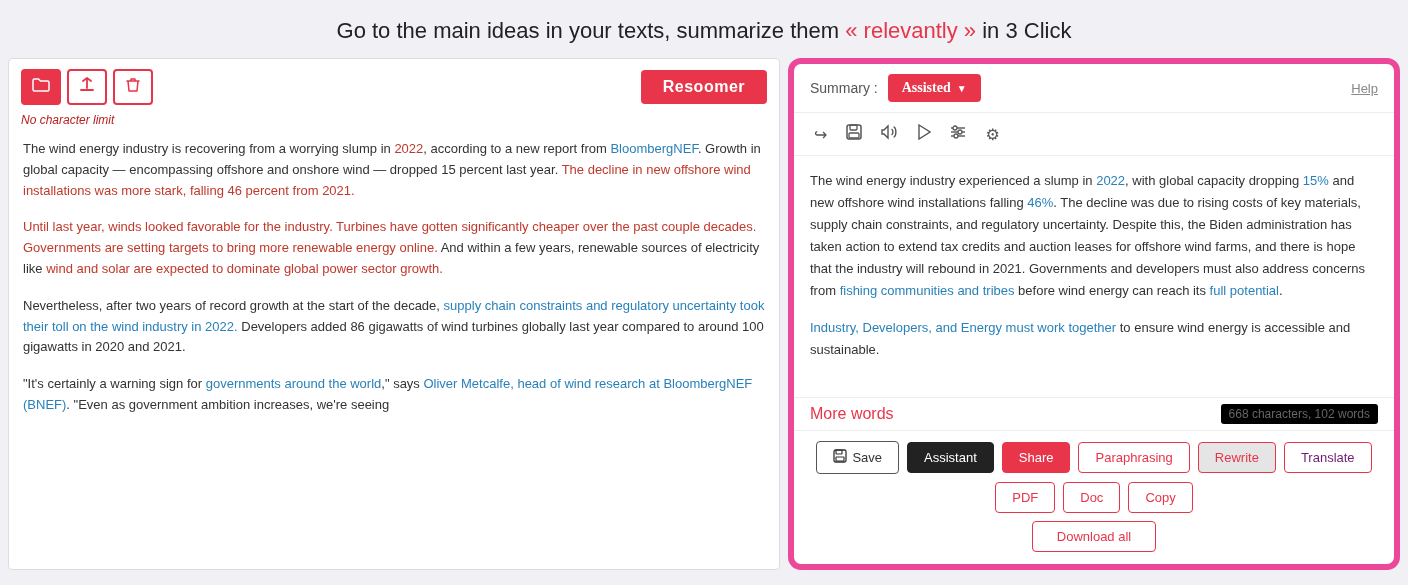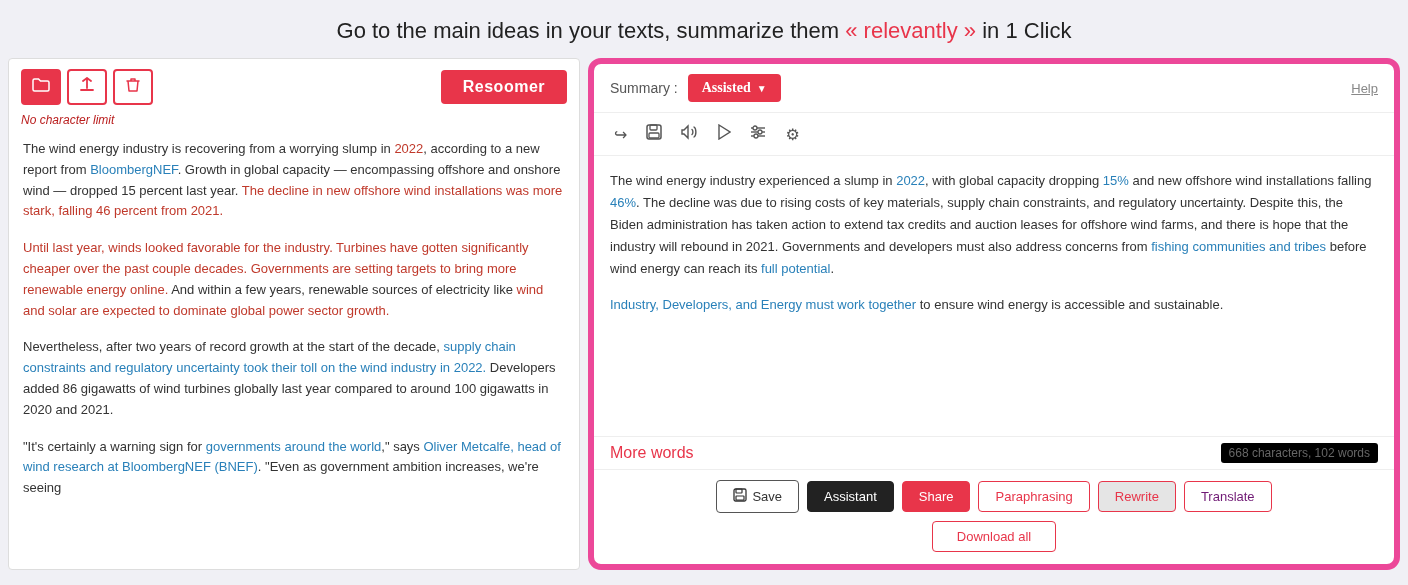--- a/index.html
+++ b/index.html
@@ -29,21 +29,21 @@
       gap: 0;
       padding: 0 8px 8px;
       height: 520px;
     }
 
     
     .left-panel {
       background: #fff;
       border: 1px solid #ddd;
       border-radius: 4px;
-      width: 572px;
+      width: 772px;
       flex-shrink: 0;
       display: flex;
       flex-direction: column;
       padding: 10px 12px;
       margin-right: 8px;
     }
 
     .left-toolbar {
       display: flex;
       align-items: center;
@@ -314,21 +314,21 @@
       display: flex;
       justify-content: center;
     }
   </style>
 </head>
 <body>
 
 <div class="header">
   <span>Go to the main ideas in your texts, summarize them</span>
   <span class="highlight">« relevantly »</span>
-  <span>in 1 Click</span>
+  <span>in 3 Click</span>
 </div>
 
 <div class="main-container">
 
   <div class="left-panel">
     <div class="left-toolbar">
       <div class="left-toolbar-left">
         <button class="toolbar-btn red-bg">
           <span>
             <svg width="18" height="14" viewBox="0 0 18 14" fill="none">
@@ -453,19 +453,24 @@
               </svg>
           </span>
           <span>Save</span>
         </button>
         <button class="action-btn btn-assistant">Assistant</button>
         <button class="action-btn btn-share">Share</button>
         <button class="action-btn btn-paraphrasing">Paraphrasing</button>
         <button class="action-btn btn-rewrite">Rewrite</button>
         <button class="action-btn btn-translate">Translate</button>
       </div>
+      <div class="action-row">
+        <button class="action-btn btn-pdf">PDF</button>
+        <button class="action-btn btn-doc">Doc</button>
+        <button class="action-btn btn-copy">Copy</button>
+      </div>
       <div class="download-row">
         <button class="action-btn btn-download-all">Download all</button>
       </div>
     </div>
   </div>
 
 </div>
 
 </body></html>

